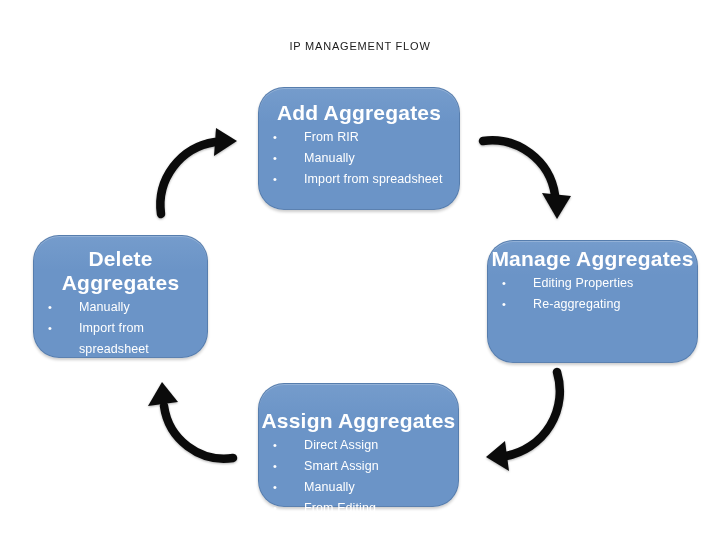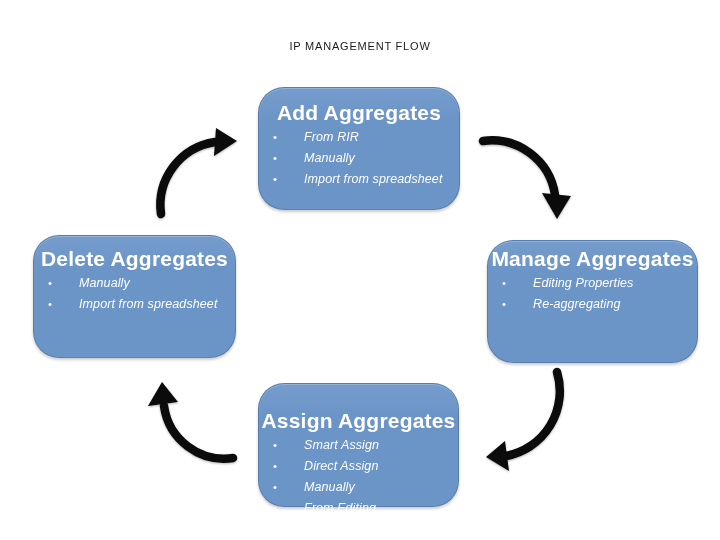--- a/index.html
+++ b/index.html
@@ -24,32 +24,32 @@
     background:var(--box-fill,#6B94C7);
     background:linear-gradient(180deg,var(--box-fill-top,#759CCC) 0%,var(--box-fill,#6B94C7) 28%);
     border:1px solid var(--box-border,rgba(62,98,143,0.45));
     border-radius:26px;color:var(--box-text,#ffffff);
     box-shadow:0 2px 3px rgba(0,0,0,0.20), inset 0 1px 0 rgba(255,255,255,0.22);
   }
   .node h2{
     margin:0 0 2px 0;padding:0;text-align:center;
     font-size:21px;line-height:24px;font-weight:700;letter-spacing:0.2px;
   }
-  .node ul{list-style:none;margin:0;padding:0;font-style:italic;}
+  .node ul{list-style:none;margin:0;padding:0;}
   .node li{
     position:relative;padding-left:45px;font-size:12.5px;line-height:21px;
     letter-spacing:0.1px;
   }
   .node li::before{
     content:"\2022";position:absolute;left:14px;top:0;
     font-size:11px;line-height:21px;
   }
   .node-add{left:258px;top:87px;width:202px;height:123px;padding-top:13px;}
   .node-manage{left:487px;top:240px;width:211px;height:123px;padding-top:6px;}
-  .node-delete{left:33px;top:235px;width:203px;height:123px;padding-top:11px;}
+  .node-delete{left:33px;top:235px;width:175px;height:123px;padding-top:11px;}
   .node-assign{left:258px;top:383px;width:201px;height:124px;padding-top:25px;}
 </style>
 </head>
 <body>
 
 <div class="stage">
 
   <div class="title">IP MANAGEMENT FLOW</div>
 
   <svg class="arrows" width="720" height="540" viewBox="0 0 720 540" aria-hidden="true">
@@ -84,22 +84,22 @@
     <h2>Manage Aggregates</h2>
     <ul>
       <li>Editing Properties</li>
       <li>Re-aggregating</li>
     </ul>
   </div>
 
   <div class="node node-assign">
     <h2>Assign Aggregates</h2>
     <ul>
+      <li>Direct Assign</li>
       <li>Smart Assign</li>
-      <li>Direct Assign</li>
       <li>Manually</li>
       <li>From Editing</li>
     </ul>
   </div>
 
   <div class="node node-delete">
     <h2>Delete Aggregates</h2>
     <ul>
       <li>Manually</li>
       <li>Import from spreadsheet</li>

